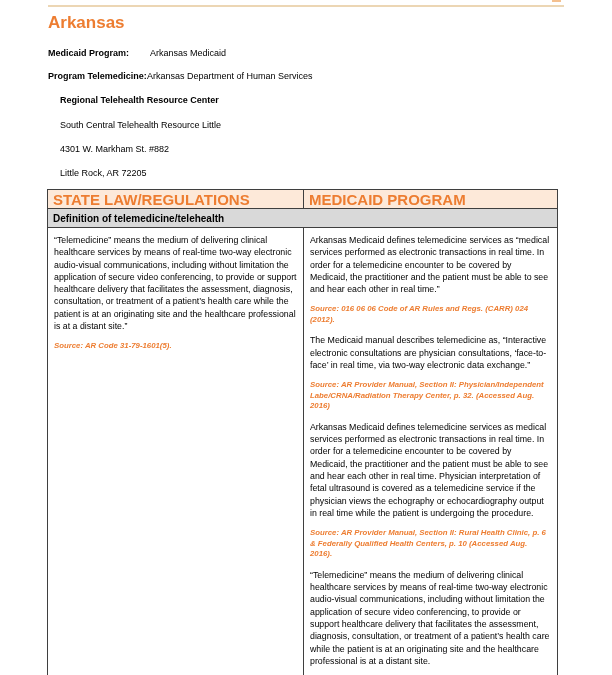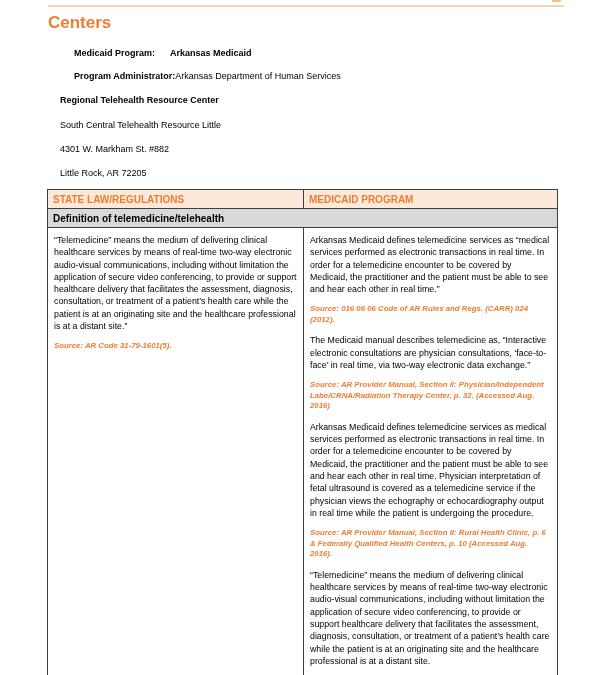--- a/index.html
+++ b/index.html
@@ -27,37 +27,37 @@
     font-size: 17px; line-height: 20px;
     font-weight: bold;
     color: #ed7d31;
   }
   .info {
     position: absolute; left: 48px; top: 47px;
     font-size: 9px; line-height: 12.2px;
   }
   .info p { margin: 12px; }
   .info .line { margin: 0 0 11px 0; }
-  .b { font-weight: bold; margin-left: 26px; }
-  .gap-wide { margin-left: 15px; font-weight: bold; }
+  .b { font-weight: bold; }
+  .gap-wide { margin-left: 21px; }
   .gap { }
   .link { color: #ed7d31; text-decoration: underline; cursor: pointer; }
 
   table.grid {
     position: absolute; left: 47px; top: 189px;
     width: 511px;
     border-collapse: collapse;
     table-layout: fixed;
   }
   .grid th, .grid td { border: 1px solid #3f3f3f; }
   .grid th {
     height: 18px;
     background: #fde9d9;
     color: #ed7d31;
-    font-size: 10px;
+    font-size: 15px;
     font-weight: bold;
     text-align: left;
     padding: 0 8px 0 5px;
     vertical-align: middle;
   }
   .section {
     height: 18px;
     background: #d9d9d9;
     font-weight: bold;
     font-size: 10px;
@@ -82,25 +82,25 @@
   }
 </style>
 </head>
 <body>
 
 <div class="page">
 
   <div class="top-rule"></div>
   <div class="top-mark"></div>
 
-  <h1 class="title">Centers</h1>
+  <h1 class="title">Arkansas</h1>
 
   <div class="info">
     <p class="line"><span class="b">Medicaid Program:</span><span class="gap-wide">Arkansas Medicaid</span></p>
-    <p class="line"><span class="b">Program Administrator:</span><span class="gap">Arkansas Department of Human Services</span></p>
+    <p class="line"><span class="b">Program Telemedicine:</span><span class="gap">Arkansas Department of Human Services</span></p>
     <div class="addr">
       <p class="b">Regional Telehealth Resource Center</p>
       <p>South Central Telehealth Resource Little</p>
       <p>4301 W. Markham St. #882</p>
       <p>Little Rock, AR 72205</p>
       <p>(855) 664-3450</p>
       <p><a class="link" href="#">learntelehealth.org</a></p>
     </div>
   </div>
 

